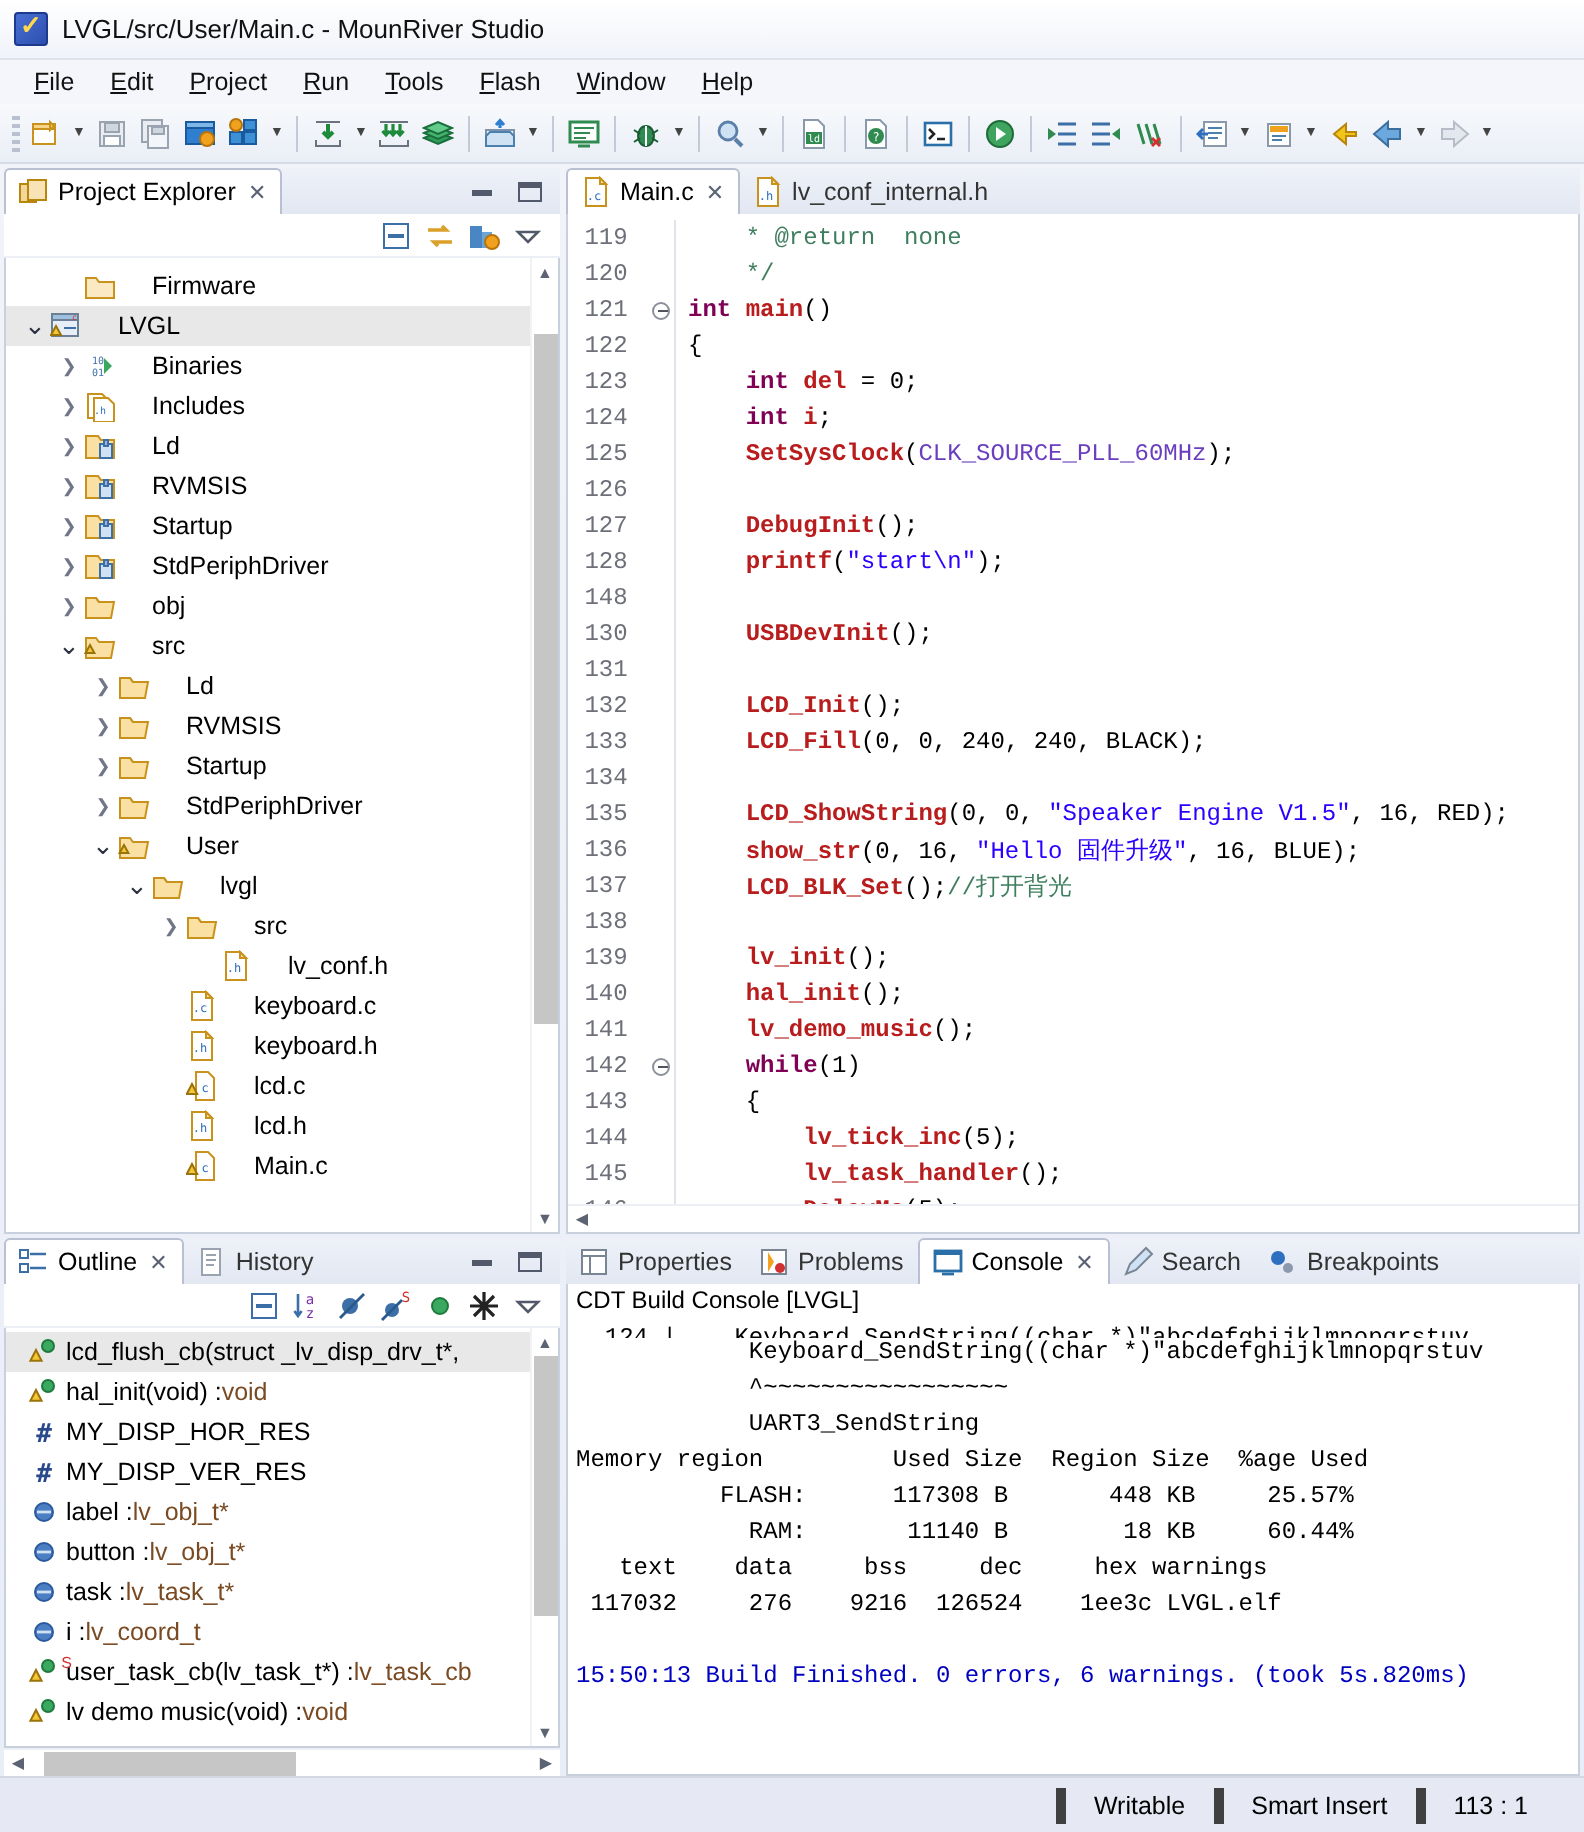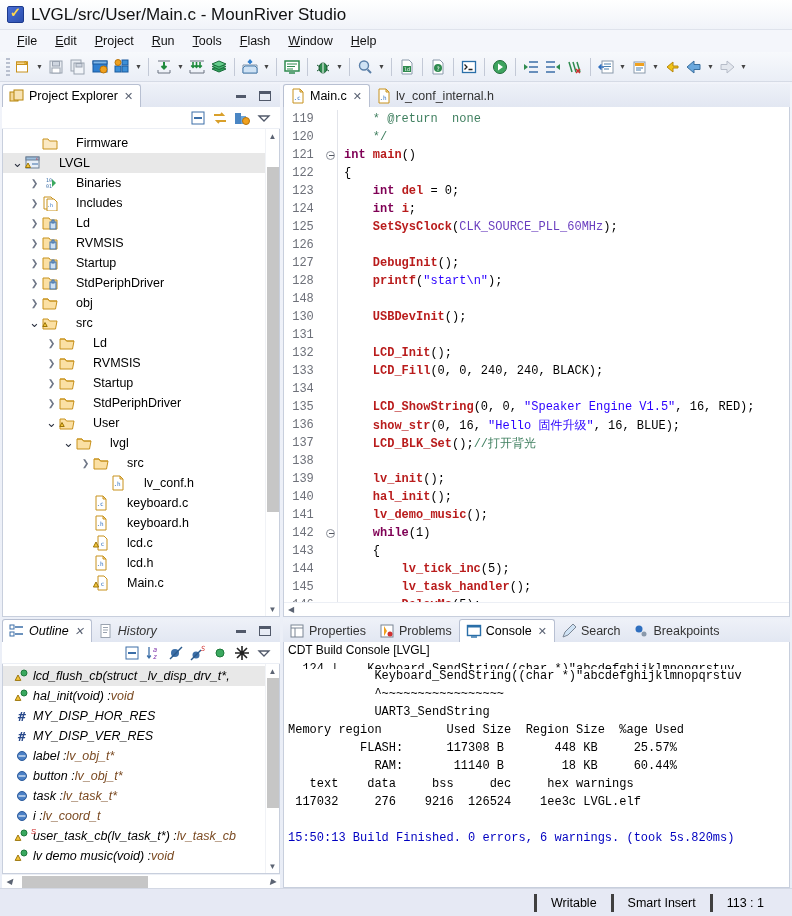--- a/index.html
+++ b/index.html
@@ -31,21 +31,21 @@
     border-radius: 2px;
     background: linear-gradient(135deg,#4a6fd4,#2c4fae);
     border: 1px solid #1c3a8d;
     position: relative;
   }
   .app-icon::after {
     content: "✓";
     position: absolute; left: 2px; top: -2px;
     color: #ffd84d; font-size: 13px; font-weight: bold;
   }
-  .title-text { font-size: 17px; color: #111; }
+  .title-text { font-size: 13px; color: #111; }
 
   
   .menubar {
     height: 22px; flex: 0 0 22px;
     display: flex; align-items: center;
     padding-left: 8px;
     background: #f4f6fb;
   }
   .menu-item {
     padding: 2px 9px;
@@ -283,21 +283,21 @@
   .statusbar {
     height: 28px; flex: 0 0 28px;
     display: flex; align-items: center;
     background: #e6e9f4;
     border-top: 1px solid #d3d8e4;
     font-size: 12.5px;
   }
   .st-spacer { flex: 1 1 auto; }
   .st-cell {
     padding: 0 14px;
-    border-left: 3px solid #404040;
+    border-left: 5px solid #404040;
     height: 18px;
     display: flex; align-items: center;
   }
 </style>
 </head>
 <body>
 
 <div class="app">
 
   <div class="titlebar">
@@ -825,21 +825,21 @@
           <div class="vscroll">
             <div class="sb-arrow">▲</div>
             <div class="sb-track">
               <div class="sb-thumb" style="top:24px;height:345px;"></div>
             </div>
             <div class="sb-arrow">▼</div>
           </div>
         </div>
       </div>
 
-      <div class="view" style="flex:1 1 auto; margin-top:2px;font-style:italic;">
+      <div class="view" style="flex:1 1 auto; margin-top:2px;">
         <div class="view-tabs">
           <div class="vtab active">
             <svg class="ic" viewBox="0 0 16 16">
                 <rect x="1" y="2" width="4" height="4" fill="#fff" stroke="#3c6fa8"></rect>
                 <rect x="1" y="9" width="4" height="4" fill="#fff" stroke="#3c6fa8"></rect>
                 <path d="M6 4h8M6 11h8" stroke="#3c6fa8" stroke-width="1.3"></path>
               </svg>
             <span>Outline</span>
             <span class="xmark">✕</span>
           </div>

